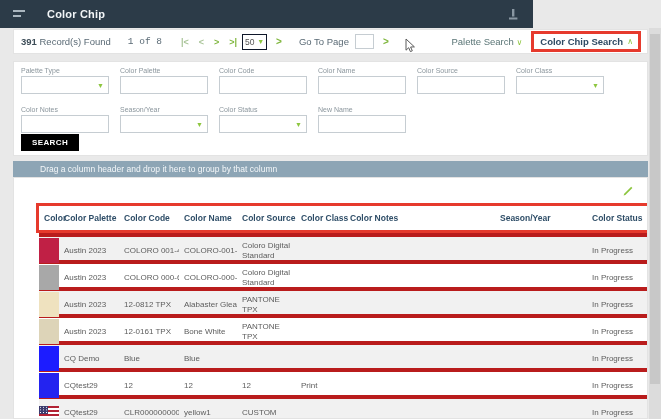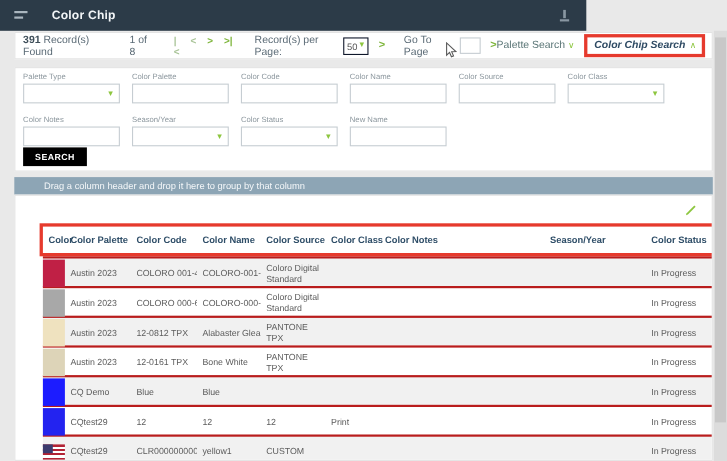--- a/index.html
+++ b/index.html
@@ -21,21 +21,21 @@
   .menu-icon i:nth-child(2){ top:5px; width:8px; }
   .app-title { color:#f2f5f7; font-size:11px; font-weight:bold; margin-left:21px; letter-spacing:.2px; }
   .dl-icon { position:absolute; right:13px; top:8px; }
   
   .v-scroll { position:absolute; right:0; top:28px; width:12px; height:391px; background:#dcdcdc; }
   .v-scroll .thumb { position:absolute; left:1px; top:6px; width:10px; height:350px; background:#c8c8c8; }
   
   .card { position:absolute; left:13px; width:635px; background:#fff; border:1px solid #e3e3e3; }
   .toolbar { top:29px; height:25px; display:flex; align-items:center; font-size:9.5px; padding:0 6px 0 7px; color:#5a6a75; }
   .records b { color:#3d4d58; }
-  .page-ind { margin-left:17px; }
+  .page-ind { margin-left:17px;font-family:Liberation Mono, monospace; }
   .pager { margin-left:19px; display:flex; gap:10px; font-size:9px; font-weight:bold; }
   .pager span { cursor:pointer; }
   .pager .off { color:#a9c498; }
   .pager .on  { color:#7fb63d; }
   .perpage-label { margin-left:20px; }
   .mini-select {
     margin-left:5px; width:25px; height:16px; border:1px solid #0f172a; background:#fff;
     display:flex; align-items:center; justify-content:space-between; padding:4px 2px; cursor:pointer;
   }
   .mini-select .val { font-size:8.5px; color:#555; }
@@ -43,21 +43,21 @@
   .go-arrow { color:#7fb63d; font-weight:bold; margin-left:9px; font-size:10px; cursor:pointer; }
   .goto-label { margin-left:17px; }
   .goto-input { margin-left:6px; width:19px; height:15px; border:1px solid #c6cdd2; background:#fff; }
   .tb-spacer { flex:1; }
   .palette-search { color:#5a7576; font-size:9.5px; cursor:pointer; white-space:nowrap; }
   .palette-search .caret2 { color:#8dc63f; font-size:8px; }
   .chip-search-box {
     margin-left:9px; border:3px solid #e63a2d; padding:2px 5px 2px 6px;
     display:flex; align-items:center; white-space:nowrap; cursor:pointer;
   }
-  .chip-search-box .lbl { color:#2e4a63; font-size:9.5px; font-weight:bold;font-style:italic; }
+  .chip-search-box .lbl { color:#2e4a63; font-size:9.5px; font-weight:bold; }
   .chip-search-box .caret2 { color:#8dc63f; font-size:8px; margin-left:4px; }
   
   .search-card { top:61px; height:95px; }
   .field { position:absolute; width:88px; }
   .field .flabel { font-size:7px; color:#8b969d; margin-bottom:2px; display:block; }
   .fbox { width:88px; height:18px; border:1px solid #c6cdd2; background:#fff; position:relative; }
   .fbox .fcaret { position:absolute; right:4px; top:5px; color:#8dc63f; font-size:7px; line-height:1; }
   .btn { position:absolute; top:72px; height:17px; font-size:8px; font-weight:bold; letter-spacing:.4px;
          display:flex; align-items:center; justify-content:center; cursor:pointer; }
   .btn-search { left:7px; width:58px; background:#000000; color:#fff; }
@@ -68,21 +68,21 @@
   .group-bar span { color:#f4f7f9; font-size:8.5px; margin-left:27px; }
   
   .table-card { top:177px; height:242px; overflow:hidden; }
   .pencil { position:absolute; right:13px; top:6px; cursor:pointer; }
   .tgrid { display:grid; grid-template-columns:20px 60px 60px 58px 59px 49px 150px 92px 62px; width:610px; }
   .thead { position:absolute; left:25px; top:28px; }
   .thead .hcell { font-size:8.5px; font-weight:bold; color:#2f4e68; padding:7px 0 6px 5px; white-space:nowrap; cursor:pointer; }
   .annot-head { position:absolute; left:22px; top:25px; width:616px; height:30px;
                 border:3px solid #e63a2d; pointer-events:none; z-index:6; }
   .tbody { position:absolute; left:25px; top:55px; width:610px; }
-  .trow { border-top:2px solid #b91c1c; height:27px; align-items:center; }
+  .trow { border-top:4px solid #b91c1c; height:27px; align-items:center; }
   .trow.alt { background:#f1f1f1; }
   .tcell { font-size:8px; color:#5c5c5c; padding-left:5px; line-height:1.25; overflow:hidden; white-space:nowrap; }
   .tcell.wrap { white-space:normal; }
   .swatch-cell { padding:0; height:27px; display:flex; align-items:center; }
   .swatch { width:20px; height:25px; }
   .flag { width:20px; height:14px; position:relative;
           background:repeating-linear-gradient(180deg,#b22234 0 2px,#fff 2px 4px); }
   .flag .canton { position:absolute; left:0; top:0; width:9px; height:8px; background:#3c3b6e;
           background-image:radial-gradient(#fff 14%, transparent 16%); background-size:3px 2.6px; }
 </style>
@@ -107,21 +107,20 @@
 
 <div class="card toolbar">
   <span class="records"><b>391</b> <span>Record(s) Found</span></span>
   <span class="page-ind">1 of 8</span>
   <span class="pager">
     <span class="off">|&lt;</span>
     <span class="off">&lt;</span>
     <span class="on">&gt;</span>
     <span class="on">&gt;|</span>
   </span>
-  <span class="perpage-label">Record(s) per Page:</span>
   <span class="mini-select">
     <span class="val">50</span>
     <span class="caret">▼</span>
   </span>
   <span class="go-arrow">&gt;</span>
   <span class="goto-label">Go To Page</span>
   <input class="goto-input" value="" style="">
   <span class="go-arrow">&gt;</span>
   <span class="tb-spacer"></span>
   <span class="palette-search">

